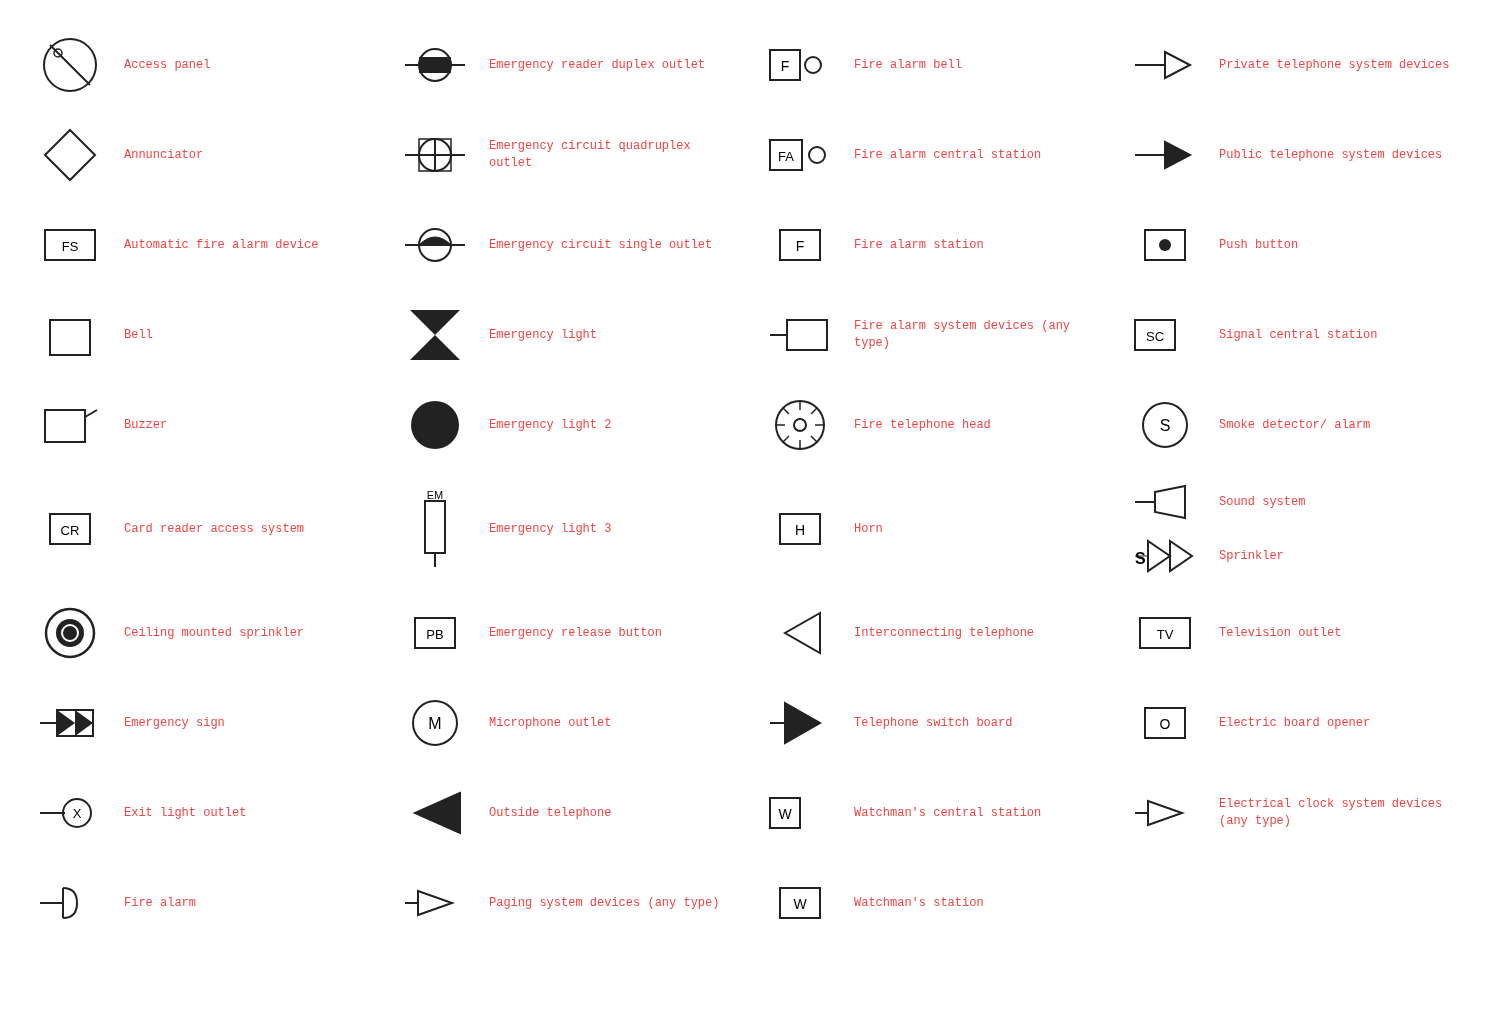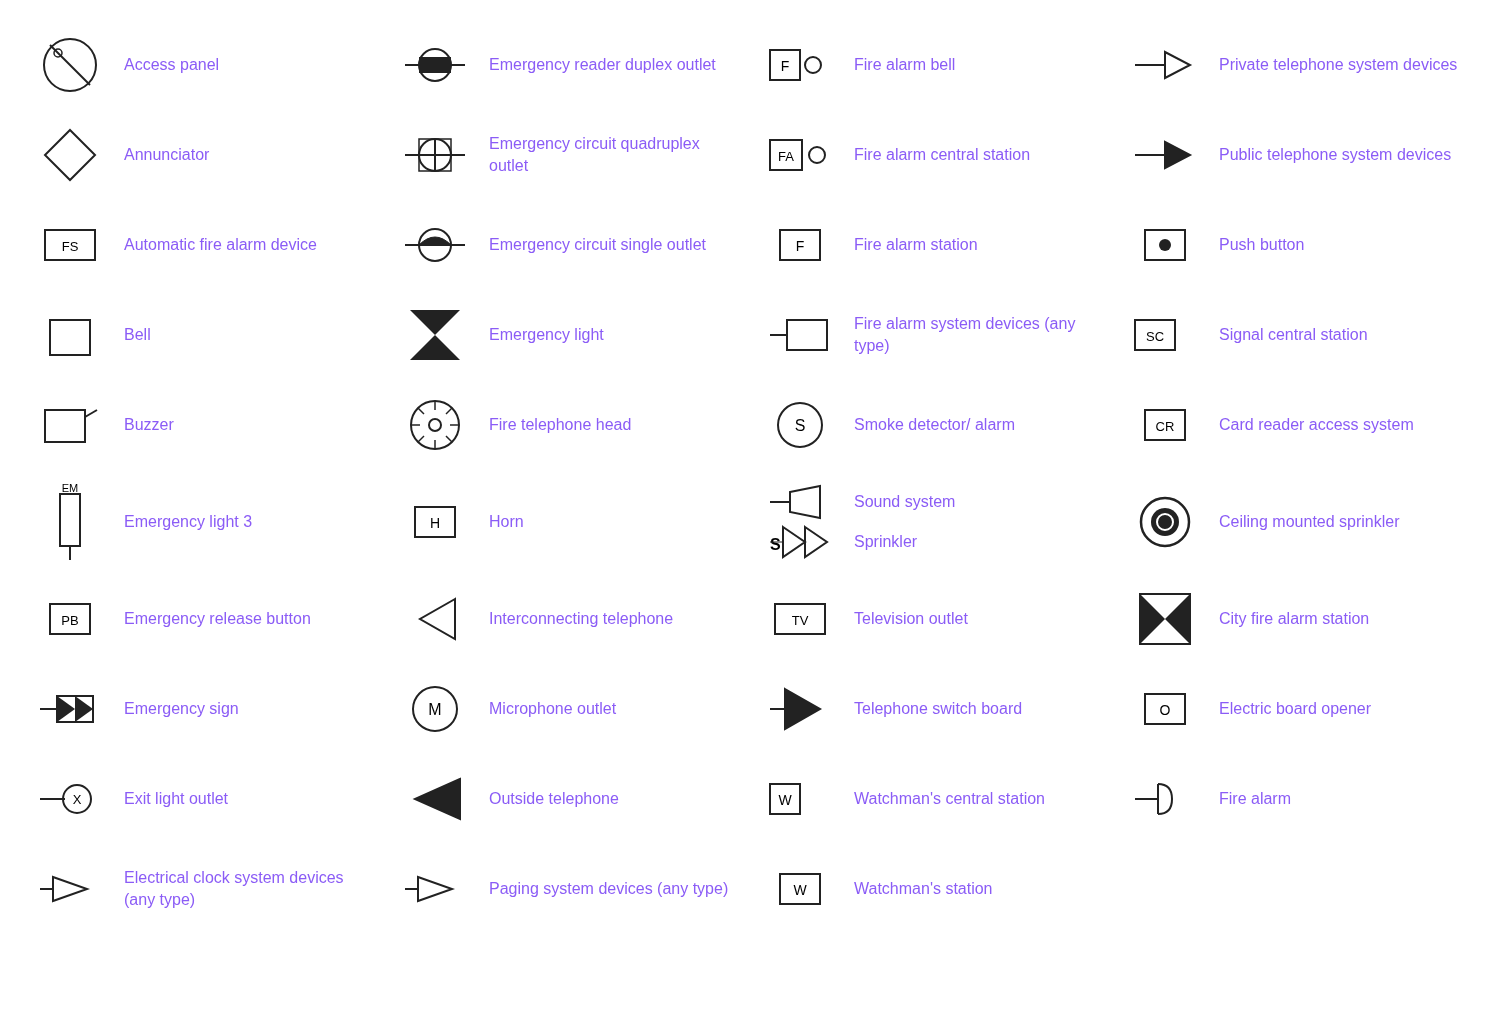--- a/index.html
+++ b/index.html
@@ -25,23 +25,24 @@
       min-height: 90px;
     }
     .symbol {
       width: 80px;
       min-width: 80px;
       display: flex;
       align-items: center;
       justify-content: center;
     }
     .label {
-      font-size: 16px;
+      font-size: 12px;
       line-height: 1.4;
-      color: #8b5cf6;
+      color: #ef4444;
+      font-family: Liberation Mono, monospace;
     }
     svg {
       overflow: visible;
     }
   </style>
 </head>
 <body>
 
 <div class="grid">
 
@@ -217,20 +218,28 @@
   <div class="item">
     <div class="symbol">
       <svg width="70" height="60" viewBox="0 0 70 60">
         <rect x="10" y="15" width="40" height="32" fill="none" stroke="#222" stroke-width="2"></rect>
         <line x1="50" y1="22" x2="62" y2="15" stroke="#222" stroke-width="2"></line>
       </svg>
     </div>
     <span class="label">Buzzer</span>
   </div>
 
+  <div class="item">
+    <div class="symbol">
+      <svg width="60" height="60" viewBox="0 0 60 60">
+        <circle cx="30" cy="30" r="24" fill="#222"></circle>
+      </svg>
+    </div>
+    <span class="label">Emergency light 2</span>
+  </div>
 
   <div class="item">
     <div class="symbol">
       <svg width="60" height="60" viewBox="0 0 60 60">
         <circle cx="30" cy="30" r="24" fill="none" stroke="#222" stroke-width="2"></circle>
         <circle cx="30" cy="30" r="6" fill="none" stroke="#222" stroke-width="2"></circle>
 
         <line x1="30" y1="6" x2="30" y2="15" stroke="#222" stroke-width="1.5"></line>
         <line x1="30" y1="45" x2="30" y2="54" stroke="#222" stroke-width="1.5"></line>
         <line x1="6" y1="30" x2="15" y2="30" stroke="#222" stroke-width="1.5"></line>
@@ -278,21 +287,21 @@
   <div class="item">
     <div class="symbol">
       <svg width="60" height="50" viewBox="0 0 60 50">
         <rect x="10" y="10" width="40" height="30" fill="none" stroke="#222" stroke-width="2"></rect>
         <text x="30" y="31" text-anchor="middle" font-size="14" font-family="Arial">H</text>
       </svg>
     </div>
     <span class="label">Horn</span>
   </div>
 
-  <div class="item" style="flex-direction: column; align-items: flex-start; justify-content: space-between; gap: 0;">
+  <div class="item" style="flex-direction: column; align-items: flex-start; justify-content: space-between; gap: 14px;">
     <div style="display:flex; align-items:center; gap:14px;">
       <div class="symbol">
         <svg width="70" height="40" viewBox="0 0 70 40">
           <line x1="5" y1="20" x2="25" y2="20" stroke="#222" stroke-width="2"></line>
           <line x1="25" y1="10" x2="25" y2="30" stroke="#222" stroke-width="2"></line>
           <polygon points="25,10 55,4 55,36 25,30" fill="none" stroke="#222" stroke-width="2"></polygon>
         </svg>
       </div>
       <span class="label">Sound system</span>
     </div>
@@ -342,31 +351,20 @@
   <div class="item">
     <div class="symbol">
       <svg width="60" height="50" viewBox="0 0 60 50">
         <rect x="5" y="10" width="50" height="30" fill="none" stroke="#222" stroke-width="2"></rect>
         <text x="30" y="31" text-anchor="middle" font-size="13" font-family="Arial">TV</text>
       </svg>
     </div>
     <span class="label">Television outlet</span>
   </div>
 
-  <div class="item">
-    <div class="symbol">
-      <svg width="60" height="60" viewBox="0 0 60 60">
-        <polygon points="5,5 55,5 55,55 5,55" fill="none" stroke="#222" stroke-width="2"></polygon>
-        <polygon points="5,5 55,55" fill="none" stroke="#222" stroke-width="0"></polygon>
-        <polygon points="5,5 30,30 5,55" fill="#222"></polygon>
-        <polygon points="55,5 30,30 55,55" fill="#222"></polygon>
-      </svg>
-    </div>
-    <span class="label">City fire alarm station</span>
-  </div>
 
   <div class="item">
     <div class="symbol">
       <svg width="70" height="50" viewBox="0 0 70 50">
         <line x1="5" y1="25" x2="22" y2="25" stroke="#222" stroke-width="2"></line>
         <rect x="22" y="12" width="36" height="26" fill="none" stroke="#222" stroke-width="2"></rect>
         <polygon points="22,12 40,25 22,38" fill="#222"></polygon>
         <polygon points="40,12 58,25 40,38" fill="#222"></polygon>
       </svg>
     </div>
@@ -430,47 +428,47 @@
         <rect x="5" y="10" width="30" height="30" fill="none" stroke="#222" stroke-width="2"></rect>
         <text x="20" y="31" text-anchor="middle" font-size="14" font-family="Arial">W</text>
       </svg>
     </div>
     <span class="label">Watchman's central station</span>
   </div>
 
   <div class="item">
     <div class="symbol">
       <svg width="70" height="60" viewBox="0 0 70 60">
+        <line x1="5" y1="30" x2="18" y2="30" stroke="#222" stroke-width="2"></line>
+        <line x1="18" y1="18" x2="18" y2="42" stroke="#222" stroke-width="2"></line>
+        <polygon points="18,18 52,30 18,42" fill="none" stroke="#222" stroke-width="2"></polygon>
+      </svg>
+    </div>
+    <span class="label">Electrical clock system devices (any type)</span>
+  </div>
+
+  <div class="item">
+    <div class="symbol">
+      <svg width="70" height="60" viewBox="0 0 70 60">
         <line x1="5" y1="30" x2="28" y2="30" stroke="#222" stroke-width="2"></line>
         <path d="M28,15 Q42,15 42,30 Q42,45 28,45" fill="none" stroke="#222" stroke-width="2"></path>
         <line x1="28" y1="15" x2="28" y2="45" stroke="#222" stroke-width="2"></line>
       </svg>
     </div>
     <span class="label">Fire alarm</span>
   </div>
 
   <div class="item">
     <div class="symbol">
       <svg width="70" height="60" viewBox="0 0 70 60">
         <line x1="5" y1="30" x2="18" y2="30" stroke="#222" stroke-width="2"></line>
         <line x1="18" y1="18" x2="18" y2="42" stroke="#222" stroke-width="2"></line>
         <polygon points="18,18 52,30 18,42" fill="none" stroke="#222" stroke-width="2"></polygon>
       </svg>
     </div>
-    <span class="label">Electrical clock system devices (any type)</span>
-  </div>
-
-  <div class="item">
-    <div class="symbol">
-      <svg width="70" height="60" viewBox="0 0 70 60">
-        <line x1="5" y1="30" x2="18" y2="30" stroke="#222" stroke-width="2"></line>
-        <line x1="18" y1="18" x2="18" y2="42" stroke="#222" stroke-width="2"></line>
-        <polygon points="18,18 52,30 18,42" fill="none" stroke="#222" stroke-width="2"></polygon>
-      </svg>
-    </div>
     <span class="label">Paging system devices (any type)</span>
   </div>
 
   <div class="item">
     <div class="symbol">
       <svg width="60" height="50" viewBox="0 0 60 50">
         <rect x="10" y="10" width="40" height="30" fill="none" stroke="#222" stroke-width="2"></rect>
         <text x="30" y="31" text-anchor="middle" font-size="14" font-family="Arial">W</text>
       </svg>
     </div>

